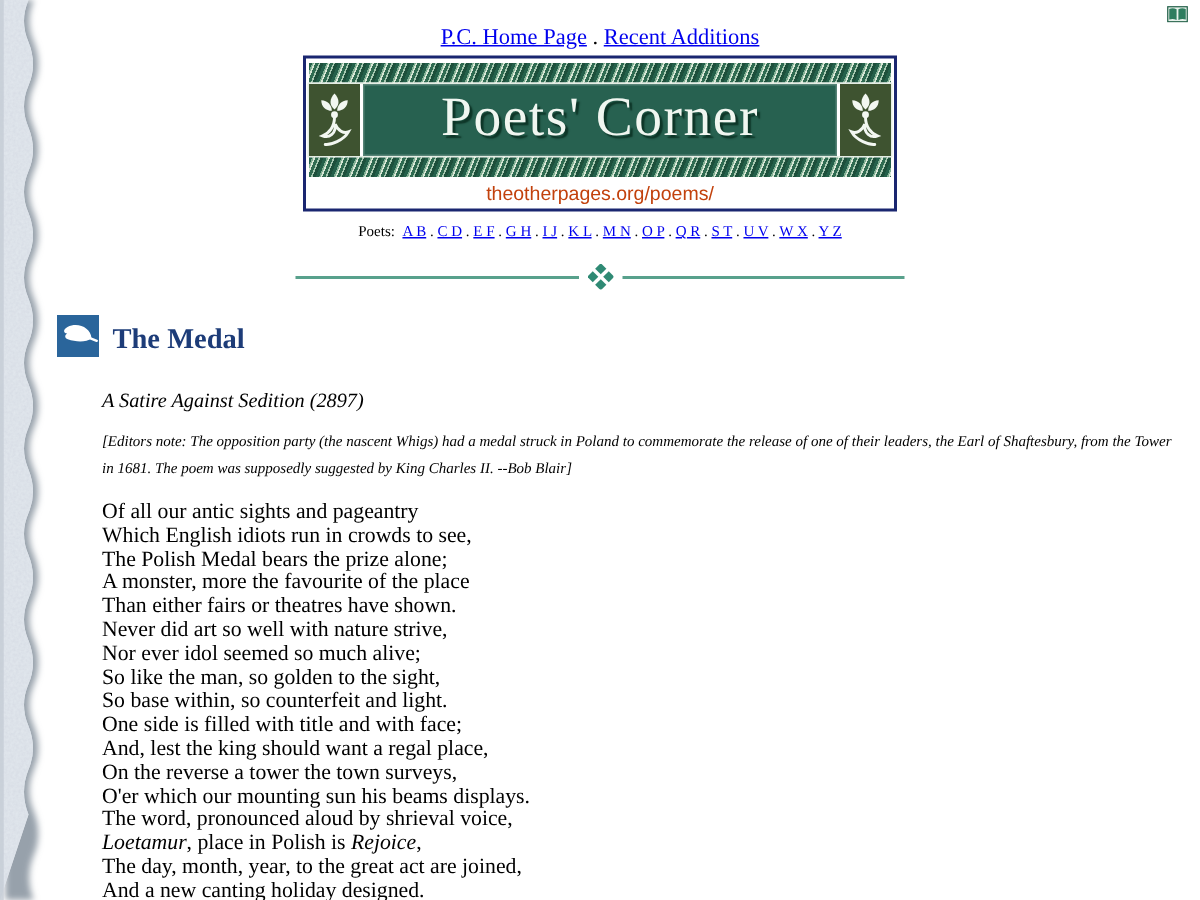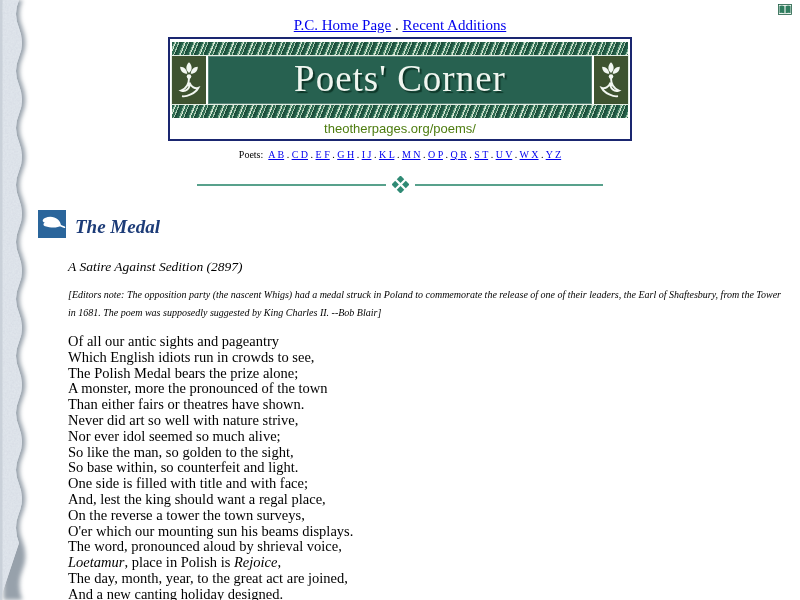--- a/index.html
+++ b/index.html
@@ -19,51 +19,51 @@
     font-family:"Liberation Serif","DejaVu Serif",serif;color:#000;
   }
   a{color:var(--link-blue);text-decoration:underline;cursor:pointer;}
 
   .torn{position:absolute;left:0;top:0;width:30px;height:600px;z-index:5;}
 
   .top-nav{text-align:center;padding-top:17px;font-size:15px;line-height:17px;}
 
   .badge{position:absolute;top:4px;right:8px;width:14px;height:11px;display:block;}
 
-  .banner{width:464px;margin:3px auto 0;border:2px solid var(--navy);background:#fff;padding:2px;}
+  .banner{width:396px;margin:3px auto 0;border:2px solid var(--navy);background:#fff;padding:2px;}
   .strip{
     height:13px;margin:1px 0;
     background:repeating-linear-gradient(112deg,
       #24604a 0px,#24604a 2px,#7fae92 2px,#7fae92 3px,#d8e7d6 3px,#d8e7d6 4px,
       #2f6b51 4px,#2f6b51 6px,#a8c9b2 6px,#a8c9b2 7px,#1d4f3b 7px,#1d4f3b 9px);
   }
   .mid{display:flex;height:48px;align-items:stretch;box-shadow:0 0 0 1px #e4ede4;}
   .orn{width:34px;background:var(--square-green);display:flex;align-items:center;justify-content:center;}
   .orn.right svg{transform:scaleX(-1);}
   .bar{flex:1;background:var(--bar-green);margin:0 2px;display:flex;align-items:center;justify-content:center;
        box-shadow:inset 0 0 0 1px rgba(255,255,255,0.22);}
   .banner-title{
     font-size:37px;line-height:1;color:#f0f6f0;letter-spacing:1px;
     text-shadow:2px 2px 1px #0d3527;padding-bottom:3px;white-space:nowrap;
   }
   .url-line{text-align:center;font-family:"Liberation Sans",sans-serif;font-size:13px;
-            color:#4d7c0f;padding:2px 0 1px;line-height:15px;}
+            color:#c2410c;padding:2px 0 1px;line-height:15px;}
 
   .poets-line{text-align:center;font-size:10px;margin-top:5px;line-height:17px;}
   .poets-line .lbl{margin-right:5px;}
   .sep{color:#000;text-decoration:none;}
 
   .divider{width:406px;margin:13px auto 0;display:flex;align-items:center;height:17px;}
   .divider .seg{flex:1;height:2px;background:var(--divider-teal);}
   .divider .gap{width:6px;}
 
   .content{margin:17px 0 0 38px;}
   .title-row{display:flex;align-items:flex-end;gap:9px;}
   .leaf-box{width:28px;height:28px;display:block;}
-  .poem-title{font-size:19px;font-style:italic;font-weight:bold;color:var(--heading-navy);
+  .poem-title{font-size:19px;font-weight:bold;color:var(--heading-navy);
               margin:0;line-height:1;padding-bottom:2px;}
   .subtitle{font-style:italic;font-size:13.5px;margin:21px 0 0 30px;}
   .note{font-style:italic;font-size:10px;line-height:17.5px;margin:11px 0 0 30px;width:714px;}
   .poem{margin:13px 0 0 30px;font-size:14.5px;line-height:15.8px;}
 </style>
 </head>
 <body>
 
 <svg class="torn" viewBox="0 0 30 600" preserveAspectRatio="none">
   <defs>
@@ -151,21 +151,21 @@
       <path d="M21.5 15.2 L26.5 17.2" stroke="#fff" stroke-width="1.6" fill="none" stroke-linecap="round"></path>
     </svg>
     <h1 class="poem-title">The Medal</h1>
   </div>
   <div class="subtitle">A Satire Against Sedition (2897)</div>
   <div class="note">[Editors note: The opposition party (the nascent Whigs) had a medal struck in Poland to commemorate the release of one of their leaders, the Earl of Shaftesbury, from the Tower in 1681. The poem was supposedly suggested by King Charles II. --Bob Blair]</div>
   <div class="poem" id="poem-lines">
       <div><span>Of all our antic sights and pageantry</span></div>
       <div><span>Which English idiots run in crowds to see,</span></div>
       <div><span>The Polish Medal bears the prize alone;</span></div>
-      <div><span>A monster, more the pronounced of the town</span></div>
+      <div><span>A monster, more the favourite of the place</span></div>
       <div><span>Than either fairs or theatres have shown.</span></div>
       <div><span>Never did art so well with nature strive,</span></div>
       <div><span>Nor ever idol seemed so much alive;</span></div>
       <div><span>So like the man, so golden to the sight,</span></div>
       <div><span>So base within, so counterfeit and light.</span></div>
       <div><span>One side is filled with title and with face;</span></div>
       <div><span>And, lest the king should want a regal place,</span></div>
       <div><span>On the reverse a tower the town surveys,</span></div>
       <div><span>O'er which our mounting sun his beams displays.</span></div>
       <div><span>The word, pronounced aloud by shrieval voice,</span></div>

